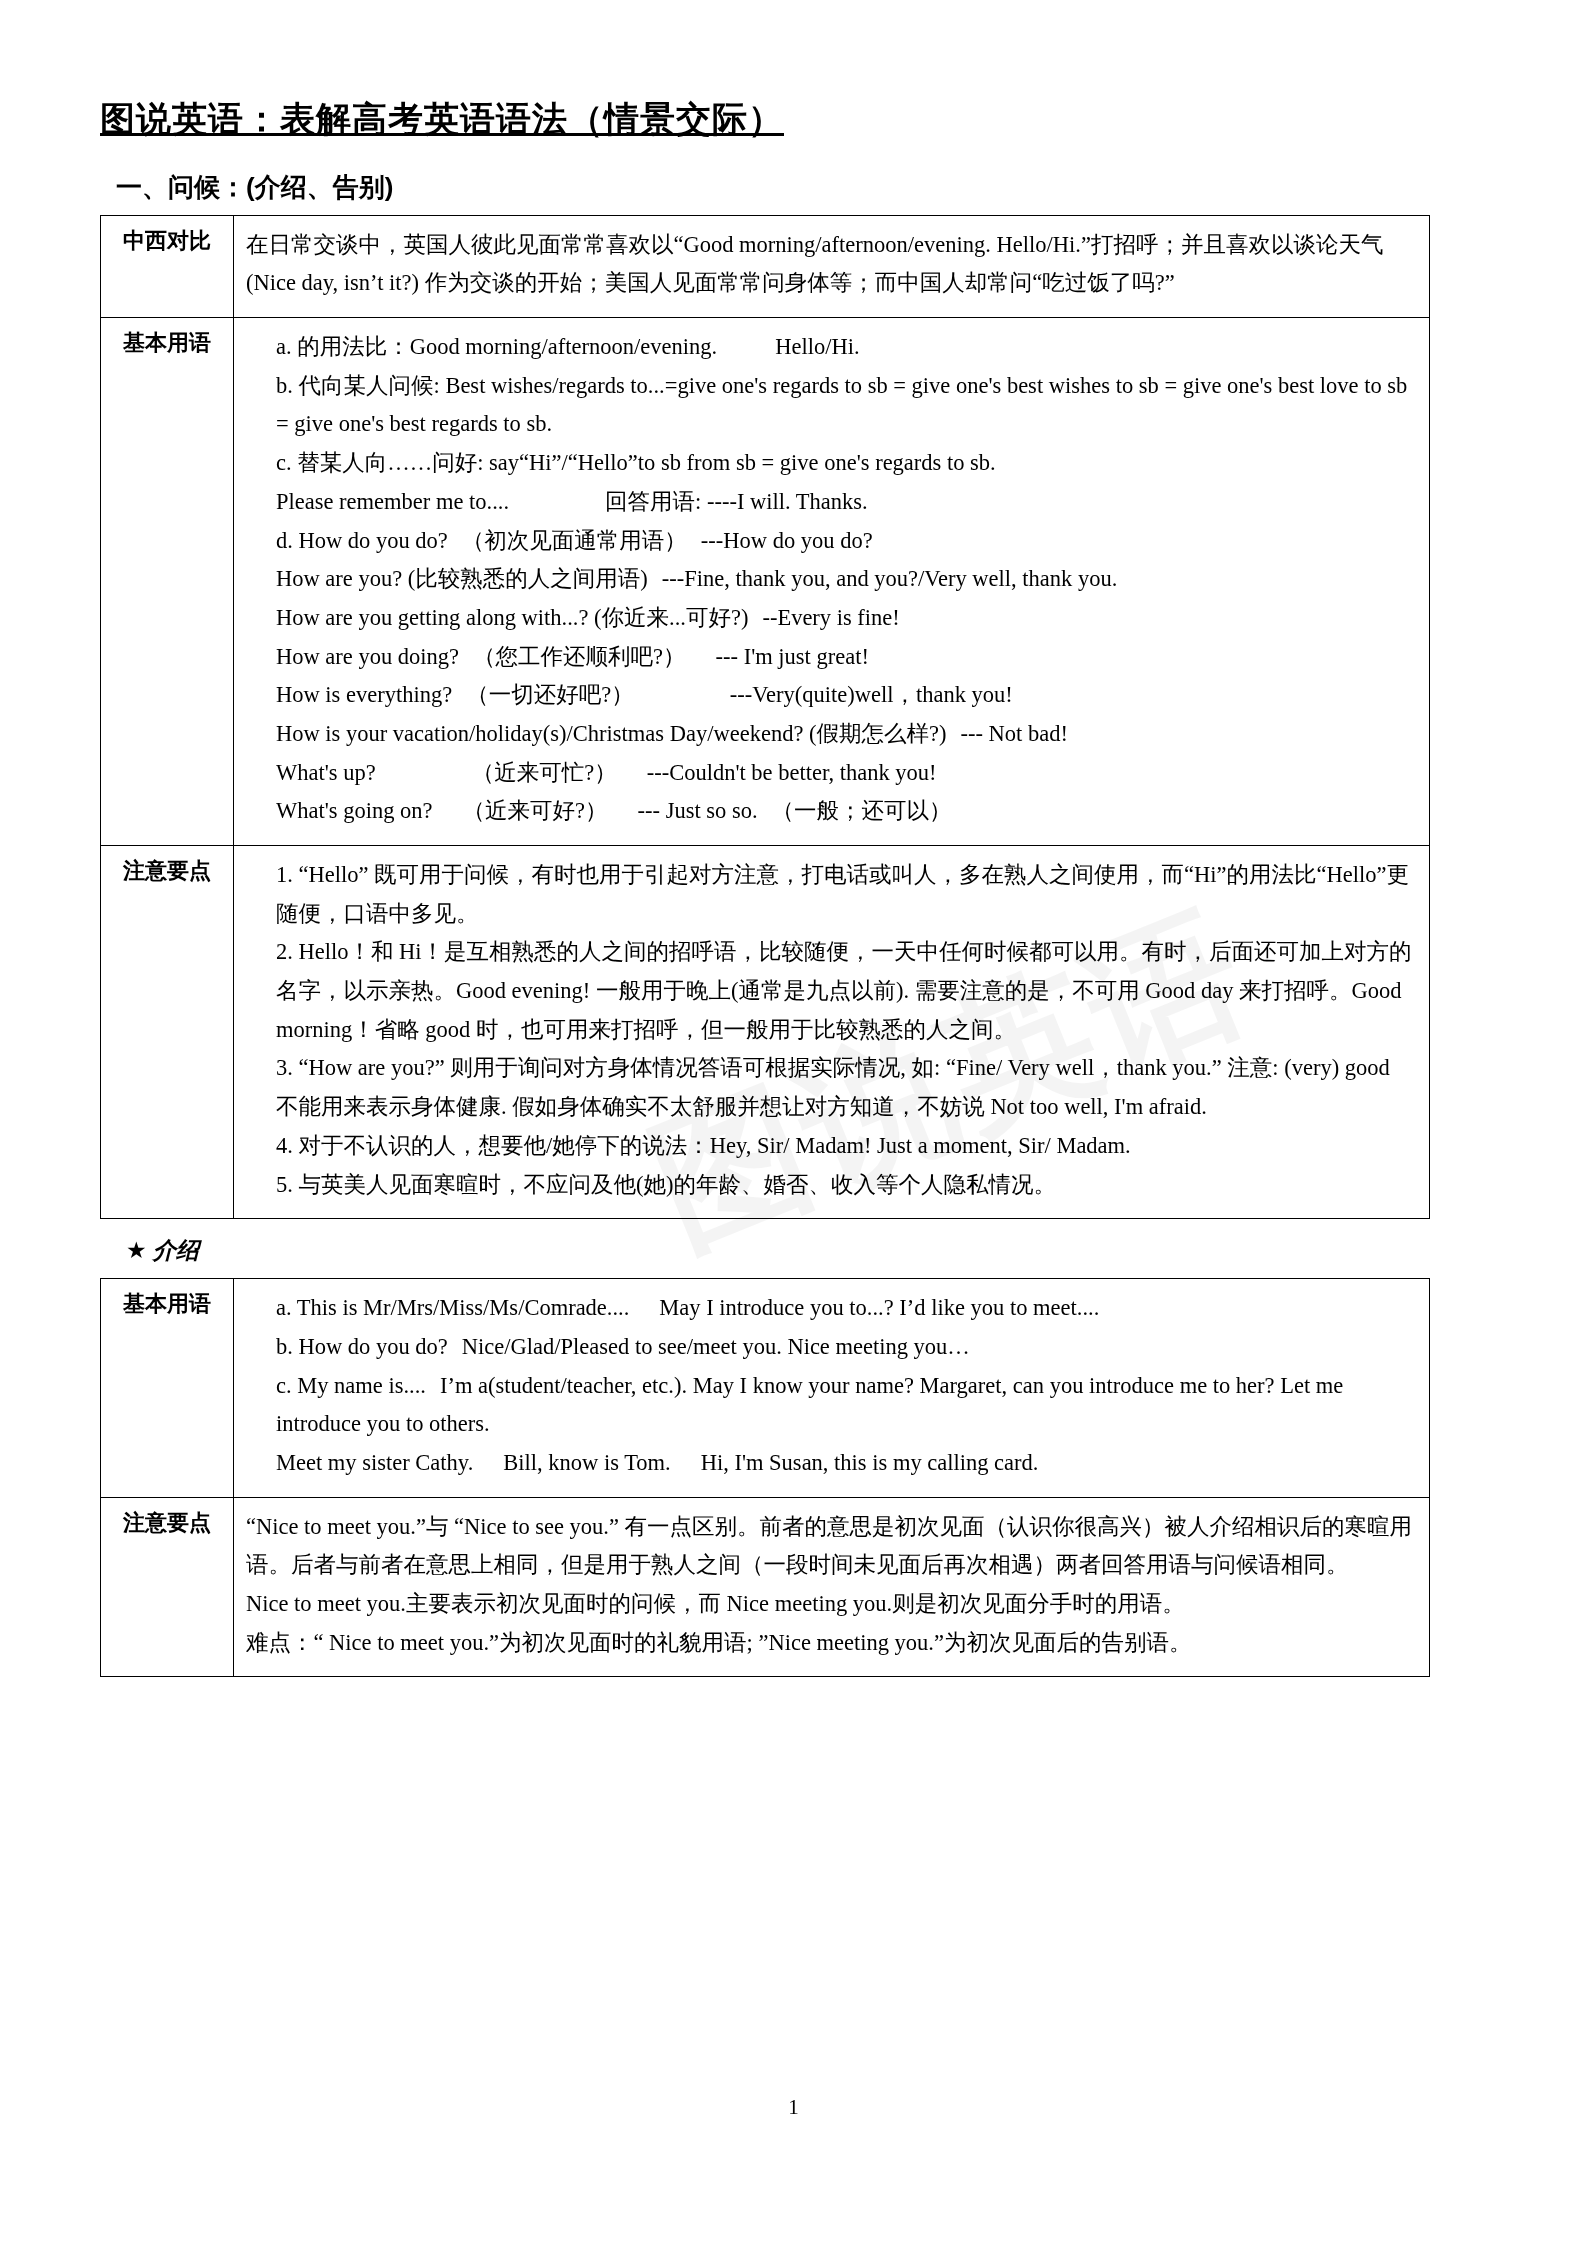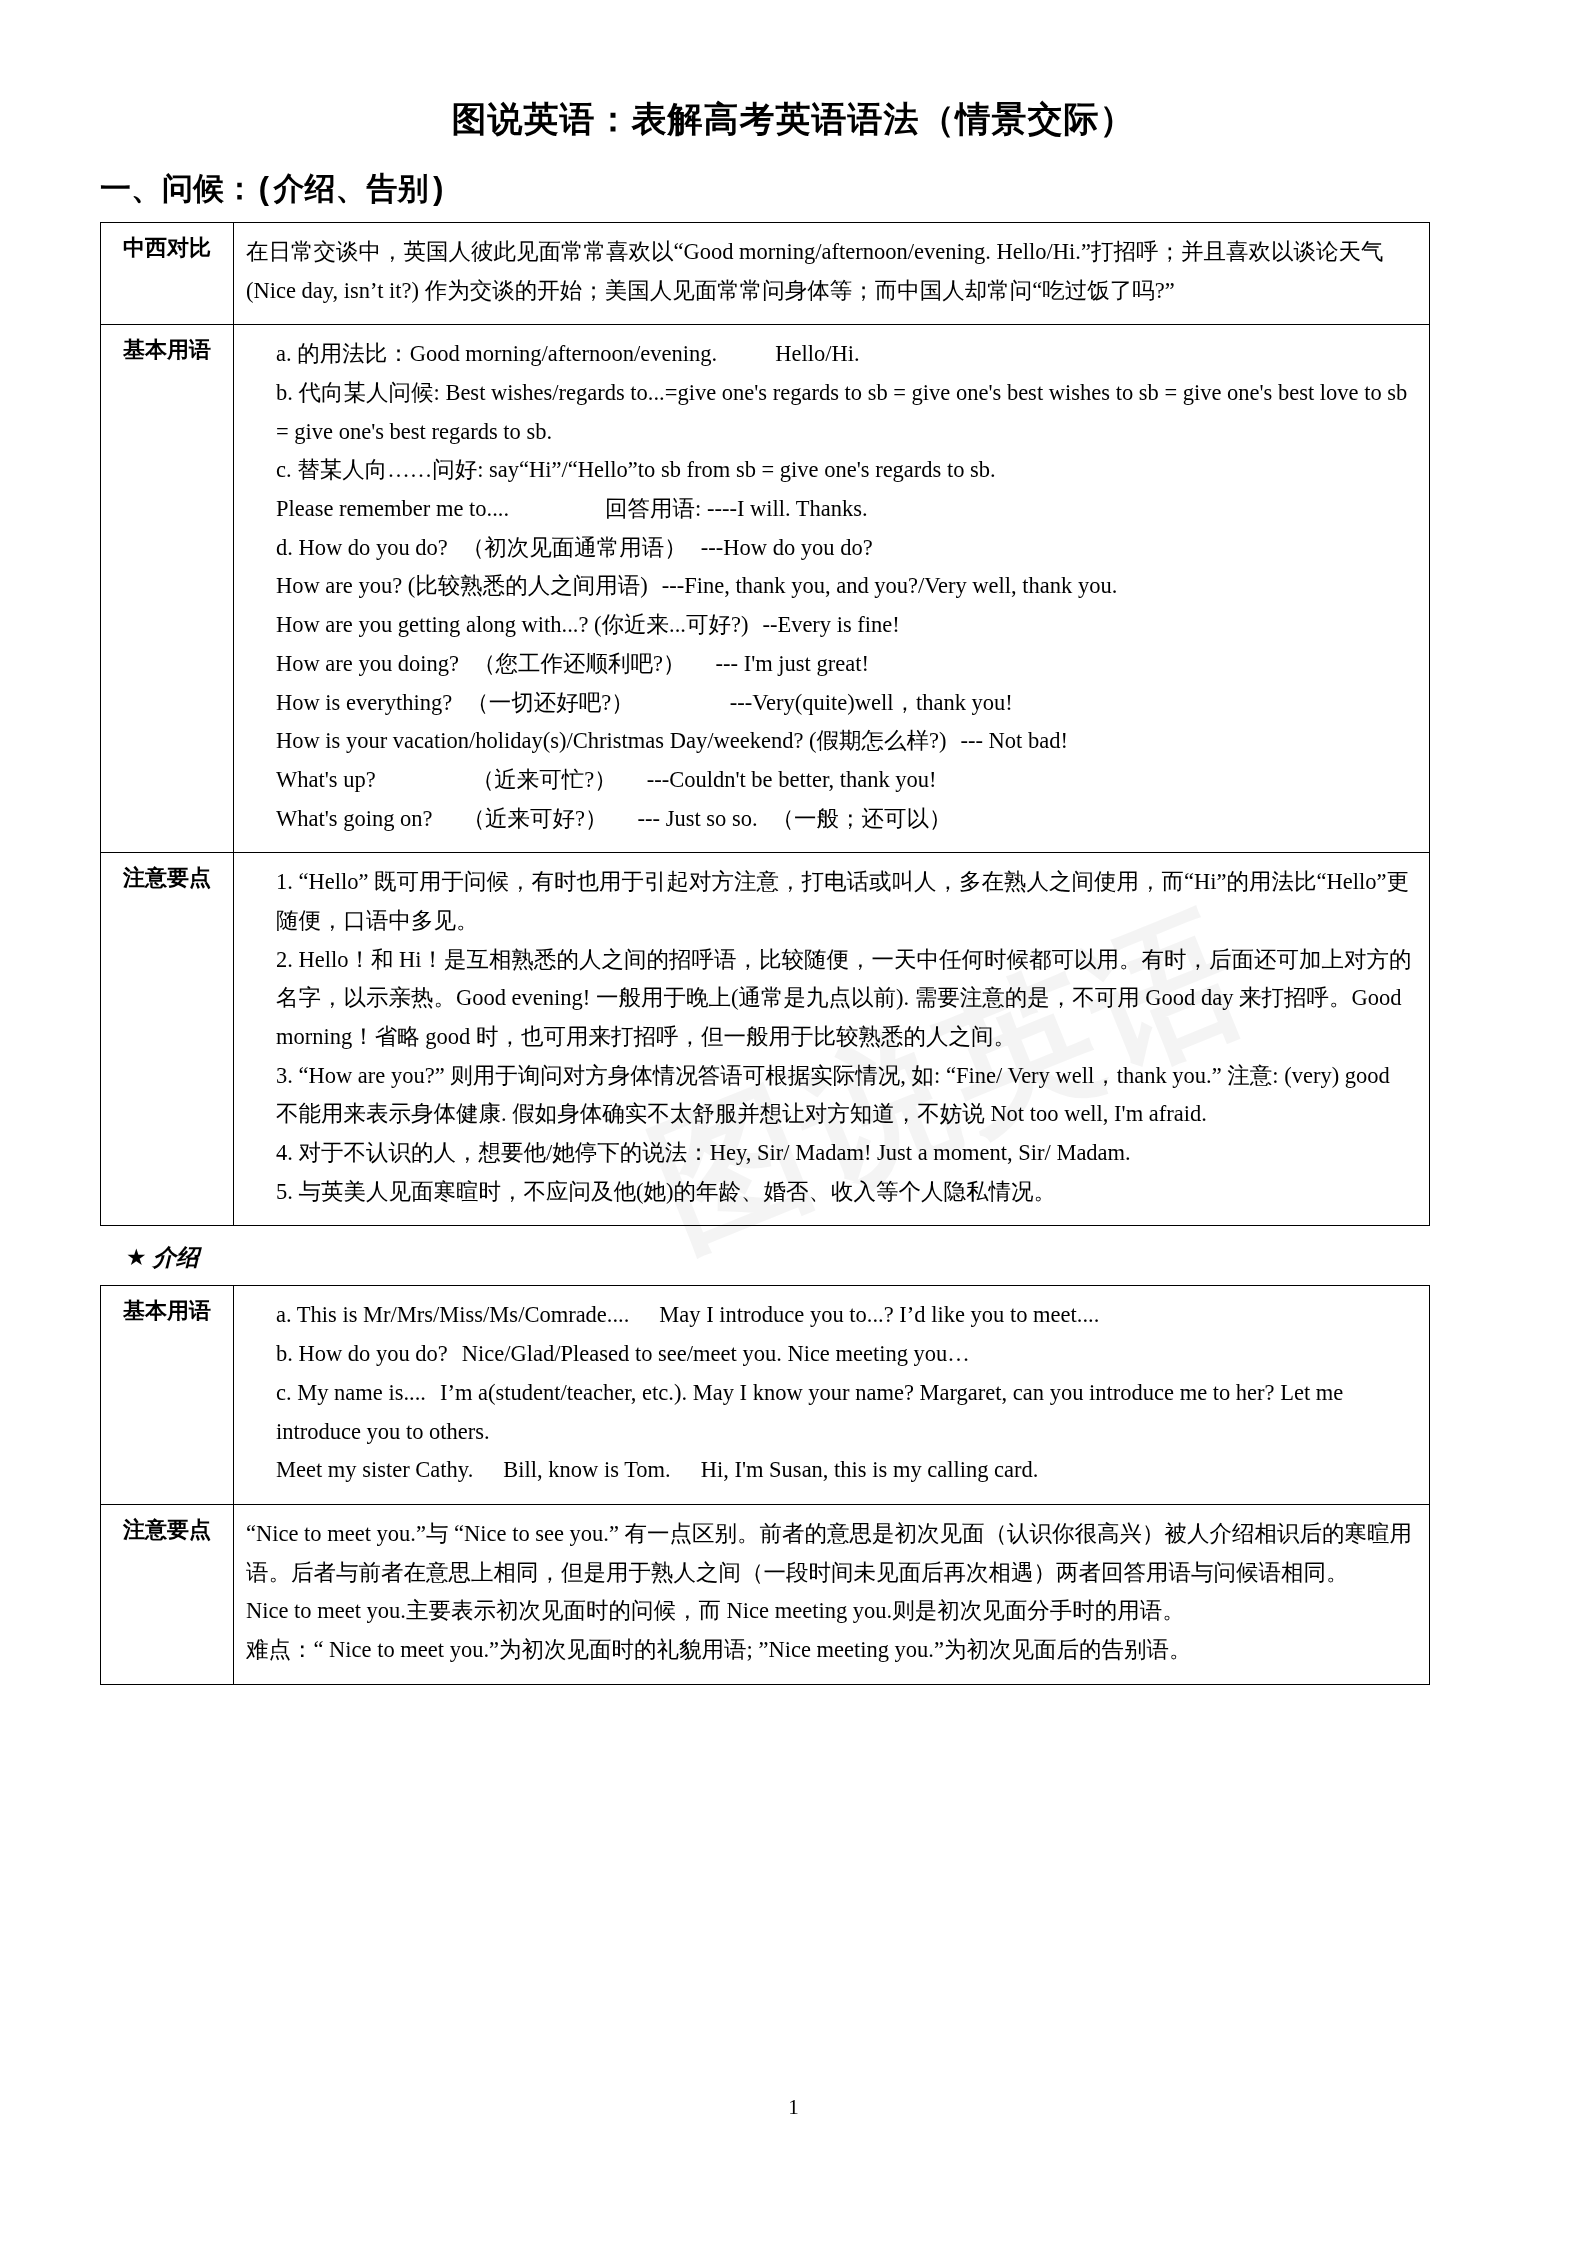--- a/index.html
+++ b/index.html
@@ -33,39 +33,39 @@
     white-space: nowrap;
     pointer-events: none;
     z-index: 0;
   }
   .content { position: relative; z-index: 2; }
 
   h1.doc-title {
     font-family: "Liberation Sans", "DejaVu Sans", sans-serif;
     font-size: 35px;
     font-weight: bold;
-    text-align: center;
     margin: 0 0 26px 0;
     letter-spacing: 1px;
+    text-decoration: underline;
   }
   .intro-line {
     font-size: 23px;
     line-height: 1.5;
     margin: 0 0 6px 14px;
   }
   .intro-line .lead {
     font-family: "Liberation Sans", "DejaVu Sans", sans-serif;
     font-weight: bold;
   }
   .section-line {
-    font-family: Liberation Mono, monospace;
-    font-weight: bold;
-    font-size: 31px;
+    font-family: Liberation Sans, sans-serif;
+    font-weight: bold;
+    font-size: 26px;
     line-height: 1.45;
-    margin: 0 0 8px 0;
+    margin: 0 0 8px 16px;
   }
   .star-line {
     font-family: "Liberation Sans", "DejaVu Sans", sans-serif;
     font-weight: bold;
     font-size: 23px;
     margin: 16px 0 12px 26px;
     font-style: italic;
   }
   table.grid {
     border-collapse: collapse;

